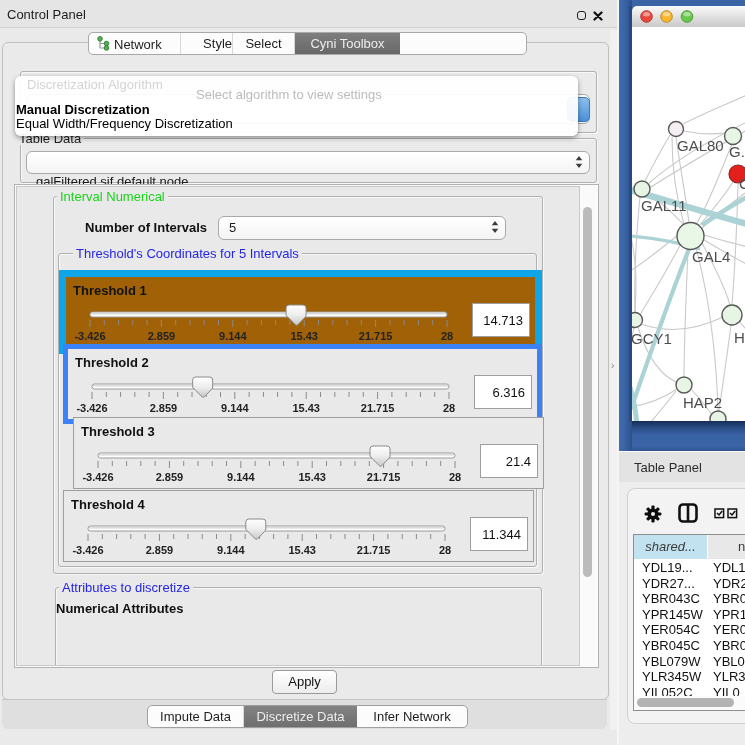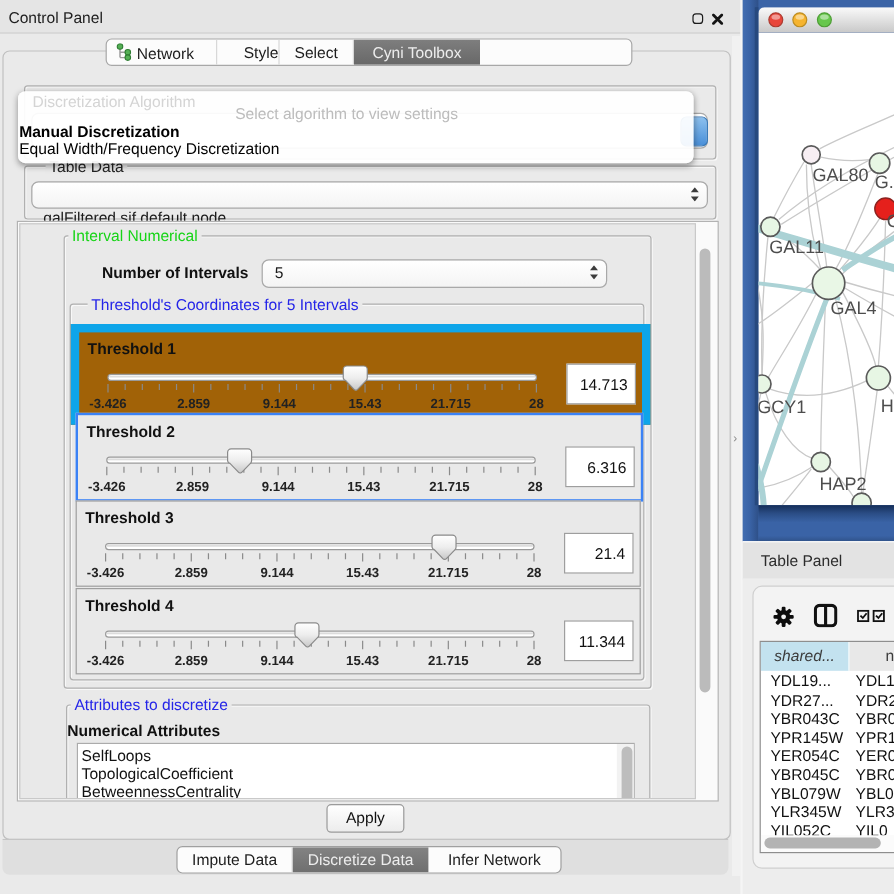--- a/index.html
+++ b/index.html
@@ -40,21 +40,21 @@
     <div style="width:51px;height:21px;border-right:1px solid #d8d8d8;text-align:right;"><span style="color:#1d1d1d;line-height:21px;">Style</span></div>
     <div style="width:61px;height:21px;border-right:1px solid #d8d8d8;text-align:center;"><span style="color:#1d1d1d;line-height:21px;">Select</span></div>
     <div style="width:105px;height:21px;background:linear-gradient(#7e7e7e,#686868);text-align:center;"><span style="color:#ededed;line-height:21px;">Cyni Toolbox</span></div>
   </div>
 
   <div class="etched" style="left:20px;top:71px;width:575px;height:60px;"></div>
   <div class="combo" style="left:26px;top:94px;width:562px;height:28px;"></div>
   <div class="abs" style="left:567px;top:97px;width:21px;height:23px;border-radius:5px;background:linear-gradient(#8cc0ee,#4a90d9);border:1px solid #3a7ab8;"></div>
 
   <div class="etched" style="left:20px;top:138px;width:575px;height:43px;"></div>
-  <div class="abs gtitle" style="left:38px;top:132px;color:#222;">Table Data</div>
+  <div class="abs gtitle" style="left:16px;top:132px;color:#222;">Table Data</div>
   <div class="combo" style="left:26px;top:151px;width:562px;height:21px;"></div>
   <div class="t13" style="left:36px;top:154px;margin-top:20px;">galFiltered.sif default node</div>
   <svg class="abs" style="left:575px;top:156px;" width="8" height="12" viewBox="0 0 8 12">
     <path d="M4 0 L7.3 4.2 H0.7 Z" fill="#3c3c3c"></path>
       <path d="M4 12 L0.7 7.8 H7.3 Z" fill="#3c3c3c"></path>
   </svg>
 
   <div class="abs" style="left:15px;top:76px;width:563px;height:60px;background:rgba(255,255,255,0.93);border-radius:6px;box-shadow:0 2px 5px rgba(0,0,0,0.4);"></div>
   <div class="abs" style="left:27px;top:77px;color:#d4d4d4;">Discretization Algorithm</div>
   <div class="abs" style="left:196px;top:87px;color:#bcbcbc;">Select algorithm to view settings</div>
@@ -119,21 +119,21 @@
           <stop offset="0" stop-color="#ffffff"></stop>
               <stop offset="0.5" stop-color="#ededed"></stop>
               <stop offset="1" stop-color="#c8c8c8"></stop>
         </linearGradient>
           </defs>
       </svg>
       <div class="abs" style="left:406px;top:26px;width:56px;height:32px;background:#fff;border:1px solid #9e9e9e;">
         <span class="abs" style="right:6px;top:9px;font-size:13px;color:#111;">14.713</span>
       </div>
     </div>
-    <div class="abs" style="left:46px;top:157px;width:469px;height:70px;border:2px solid #3b82f6;background:#e9e9e9;">
+    <div class="abs" style="left:46px;top:157px;width:469px;height:70px;border:5px solid #3b82f6;background:#e9e9e9;">
       <div class="abs bold" style="left:7px;top:6px;color:#111;">Threshold 2</div>
       <svg class="abs" style="left:0;top:27px;" width="469" height="42" viewBox="0 0 469 42">
         <rect x="24" y="8" width="357" height="5" rx="2.5" fill="#ffffff" stroke="#9a9a9a" stroke-width="1"></rect>
         <rect x="25" y="9" width="355" height="1.6" fill="#dcdcdc"></rect>
         <line x1="24.0" y1="16" x2="24.0" y2="23" stroke="#8a8a8a" stroke-width="1"></line>
           <line x1="38.3" y1="16" x2="38.3" y2="21" stroke="#8a8a8a" stroke-width="1"></line>
           <line x1="52.6" y1="16" x2="52.6" y2="21" stroke="#8a8a8a" stroke-width="1"></line>
           <line x1="66.8" y1="16" x2="66.8" y2="21" stroke="#8a8a8a" stroke-width="1"></line>
           <line x1="81.1" y1="16" x2="81.1" y2="21" stroke="#8a8a8a" stroke-width="1"></line>
           <line x1="95.4" y1="16" x2="95.4" y2="23" stroke="#8a8a8a" stroke-width="1"></line>
@@ -169,21 +169,21 @@
           <stop offset="0" stop-color="#ffffff"></stop>
               <stop offset="0.5" stop-color="#ededed"></stop>
               <stop offset="1" stop-color="#c8c8c8"></stop>
         </linearGradient>
           </defs>
       </svg>
       <div class="abs" style="left:406px;top:26px;width:56px;height:32px;background:#fff;border:1px solid #9e9e9e;">
         <span class="abs" style="right:6px;top:9px;font-size:13px;color:#111;">6.316</span>
       </div>
     </div>
-    <div class="abs" style="left:46px;top:230px;width:469px;height:70px;border:1px solid #9e9e9e;background:#e9e9e9;">
+    <div class="abs" style="left:56px;top:230px;width:469px;height:70px;border:1px solid #9e9e9e;background:#e9e9e9;">
       <div class="abs bold" style="left:7px;top:6px;color:#111;">Threshold 3</div>
       <svg class="abs" style="left:0;top:27px;" width="469" height="42" viewBox="0 0 469 42">
         <rect x="24" y="8" width="357" height="5" rx="2.5" fill="#ffffff" stroke="#9a9a9a" stroke-width="1"></rect>
         <rect x="25" y="9" width="355" height="1.6" fill="#dcdcdc"></rect>
         <line x1="24.0" y1="16" x2="24.0" y2="23" stroke="#8a8a8a" stroke-width="1"></line>
           <line x1="38.3" y1="16" x2="38.3" y2="21" stroke="#8a8a8a" stroke-width="1"></line>
           <line x1="52.6" y1="16" x2="52.6" y2="21" stroke="#8a8a8a" stroke-width="1"></line>
           <line x1="66.8" y1="16" x2="66.8" y2="21" stroke="#8a8a8a" stroke-width="1"></line>
           <line x1="81.1" y1="16" x2="81.1" y2="21" stroke="#8a8a8a" stroke-width="1"></line>
           <line x1="95.4" y1="16" x2="95.4" y2="23" stroke="#8a8a8a" stroke-width="1"></line>
@@ -272,27 +272,20 @@
         </linearGradient>
           </defs>
       </svg>
       <div class="abs" style="left:406px;top:26px;width:56px;height:32px;background:#fff;border:1px solid #9e9e9e;">
         <span class="abs" style="right:6px;top:9px;font-size:13px;color:#111;">11.344</span>
       </div>
     </div>
     <div class="etched" style="left:38px;top:400px;width:485px;height:90px;"></div>
     <div class="abs gtitle" style="left:42px;top:394px;color:#2525e8;">Attributes to discretize</div>
     <div class="abs bold" style="left:39px;top:414px;color:#111;">Numerical Attributes</div>
-    <div class="abs" style="left:47px;top:432px;width:463px;height:60px;border:1px solid #ababab;background:#fff;">
-      <div class="abs" style="left:3px;top:2px;color:#111;">SelfLoops</div>
-      <div class="abs" style="left:3px;top:17px;color:#111;">TopologicalCoefficient</div>
-      <div class="abs" style="left:3px;top:32px;color:#111;">BetweennessCentrality</div>
-      <div class="abs" style="left:449px;top:0;width:14px;height:60px;background:#f2f2f2;"></div>
-      <div class="abs" style="left:453px;top:2px;width:9px;height:56px;background:#bdbdbd;border-radius:5px;"></div>
-    </div>
 
   </div>
 
   <div class="abs" style="left:580px;top:186px;width:16px;height:478px;background:#fafafa;"></div>
   <div class="abs" style="left:583px;top:207px;width:9px;height:370px;background:#bbbbbb;border-radius:5px;"></div>
 
   <div class="abs" style="left:272px;top:670px;width:63px;height:22px;background:linear-gradient(#ffffff,#ececec);border:1px solid #9b9b9b;border-radius:4px;text-align:center;">
     <span style="color:#111;line-height:22px;">Apply</span>
   </div>
 

